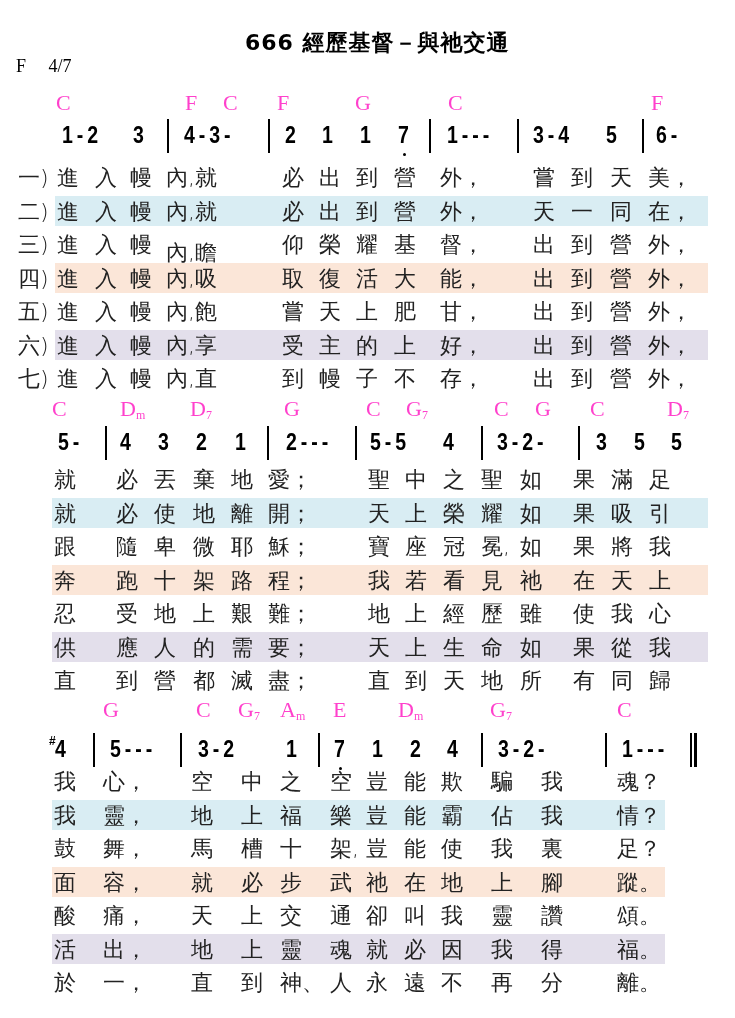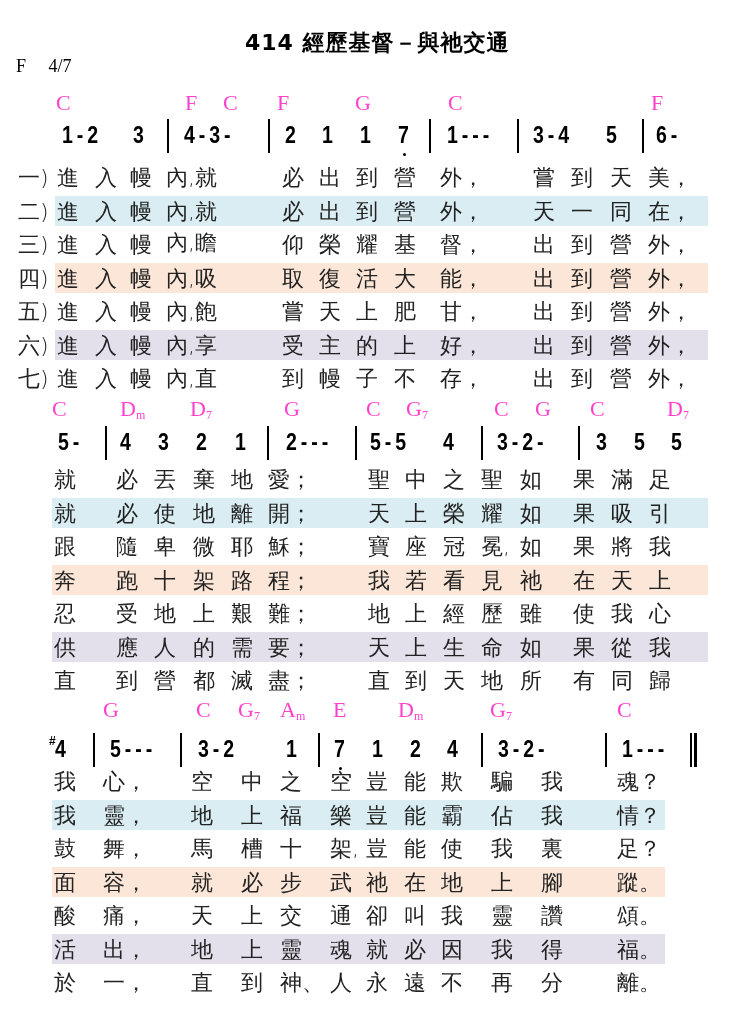--- a/index.html
+++ b/index.html
@@ -17,21 +17,21 @@
   .band.peach { background: #fbe6d8; }
   .band.lav { background: #e3dfeb; }
   .lyric { font-family: "DejaVu Sans", sans-serif; font-size: 22px; font-weight: 300; color: #222; }
   .dot { position: absolute; width: 3px; height: 3px; border-radius: 50%; background: #000; }
   .sharp { font-family: "Liberation Sans", sans-serif; font-size: 12px; font-weight: bold; }
 </style>
 </head>
 <body>
 
 <div id="sheet">
-  <div class="abs title">414  經歷基督－與祂交通</div>
+  <div class="abs title">666  經歷基督－與祂交通</div>
   <div class="abs meta">
     <span>F</span>
     <span style="margin-left:18px">4/7</span>
   </div>
   <div id="systems">
       <div>
         <div class="abs chord" style="left: 56px; top: 90px;"><span>C</span></div>
         <div class="abs chord" style="left: 185px; top: 90px;"><span>F</span></div>
         <div class="abs chord" style="left: 223px; top: 90px;"><span>C</span></div>
         <div class="abs chord" style="left: 277px; top: 90px;"><span>F</span></div>
@@ -81,21 +81,21 @@
         <div class="abs lyric" style="left: 394px; top: 196.5px;">營</div>
         <div class="abs lyric" style="left: 440px; top: 196.5px;">外，</div>
         <div class="abs lyric" style="left: 533px; top: 196.5px;">天</div>
         <div class="abs lyric" style="left: 571px; top: 196.5px;">一</div>
         <div class="abs lyric" style="left: 610px; top: 196.5px;">同</div>
         <div class="abs lyric" style="left: 648px; top: 196.5px;">在，</div>
         <div class="abs lyric" style="left: 18px; top: 230px;">三)</div>
         <div class="abs lyric" style="left: 57px; top: 230px;">進</div>
         <div class="abs lyric" style="left: 95px; top: 230px;">入</div>
         <div class="abs lyric" style="left: 130px; top: 230px;">幔</div>
-        <div class="abs lyric" style="left: 166px; top: 228px;">內,瞻</div>
+        <div class="abs lyric" style="left: 166px; top: 238px;">內,瞻</div>
         <div class="abs lyric" style="left: 282px; top: 230px;">仰</div>
         <div class="abs lyric" style="left: 319px; top: 230px;">榮</div>
         <div class="abs lyric" style="left: 356px; top: 230px;">耀</div>
         <div class="abs lyric" style="left: 394px; top: 230px;">基</div>
         <div class="abs lyric" style="left: 440px; top: 230px;">督，</div>
         <div class="abs lyric" style="left: 533px; top: 230px;">出</div>
         <div class="abs lyric" style="left: 571px; top: 230px;">到</div>
         <div class="abs lyric" style="left: 610px; top: 230px;">營</div>
         <div class="abs lyric" style="left: 648px; top: 230px;">外，</div>
         <div class="band peach" style="left: 55px; top: 262.5px; width: 653px;"></div>

